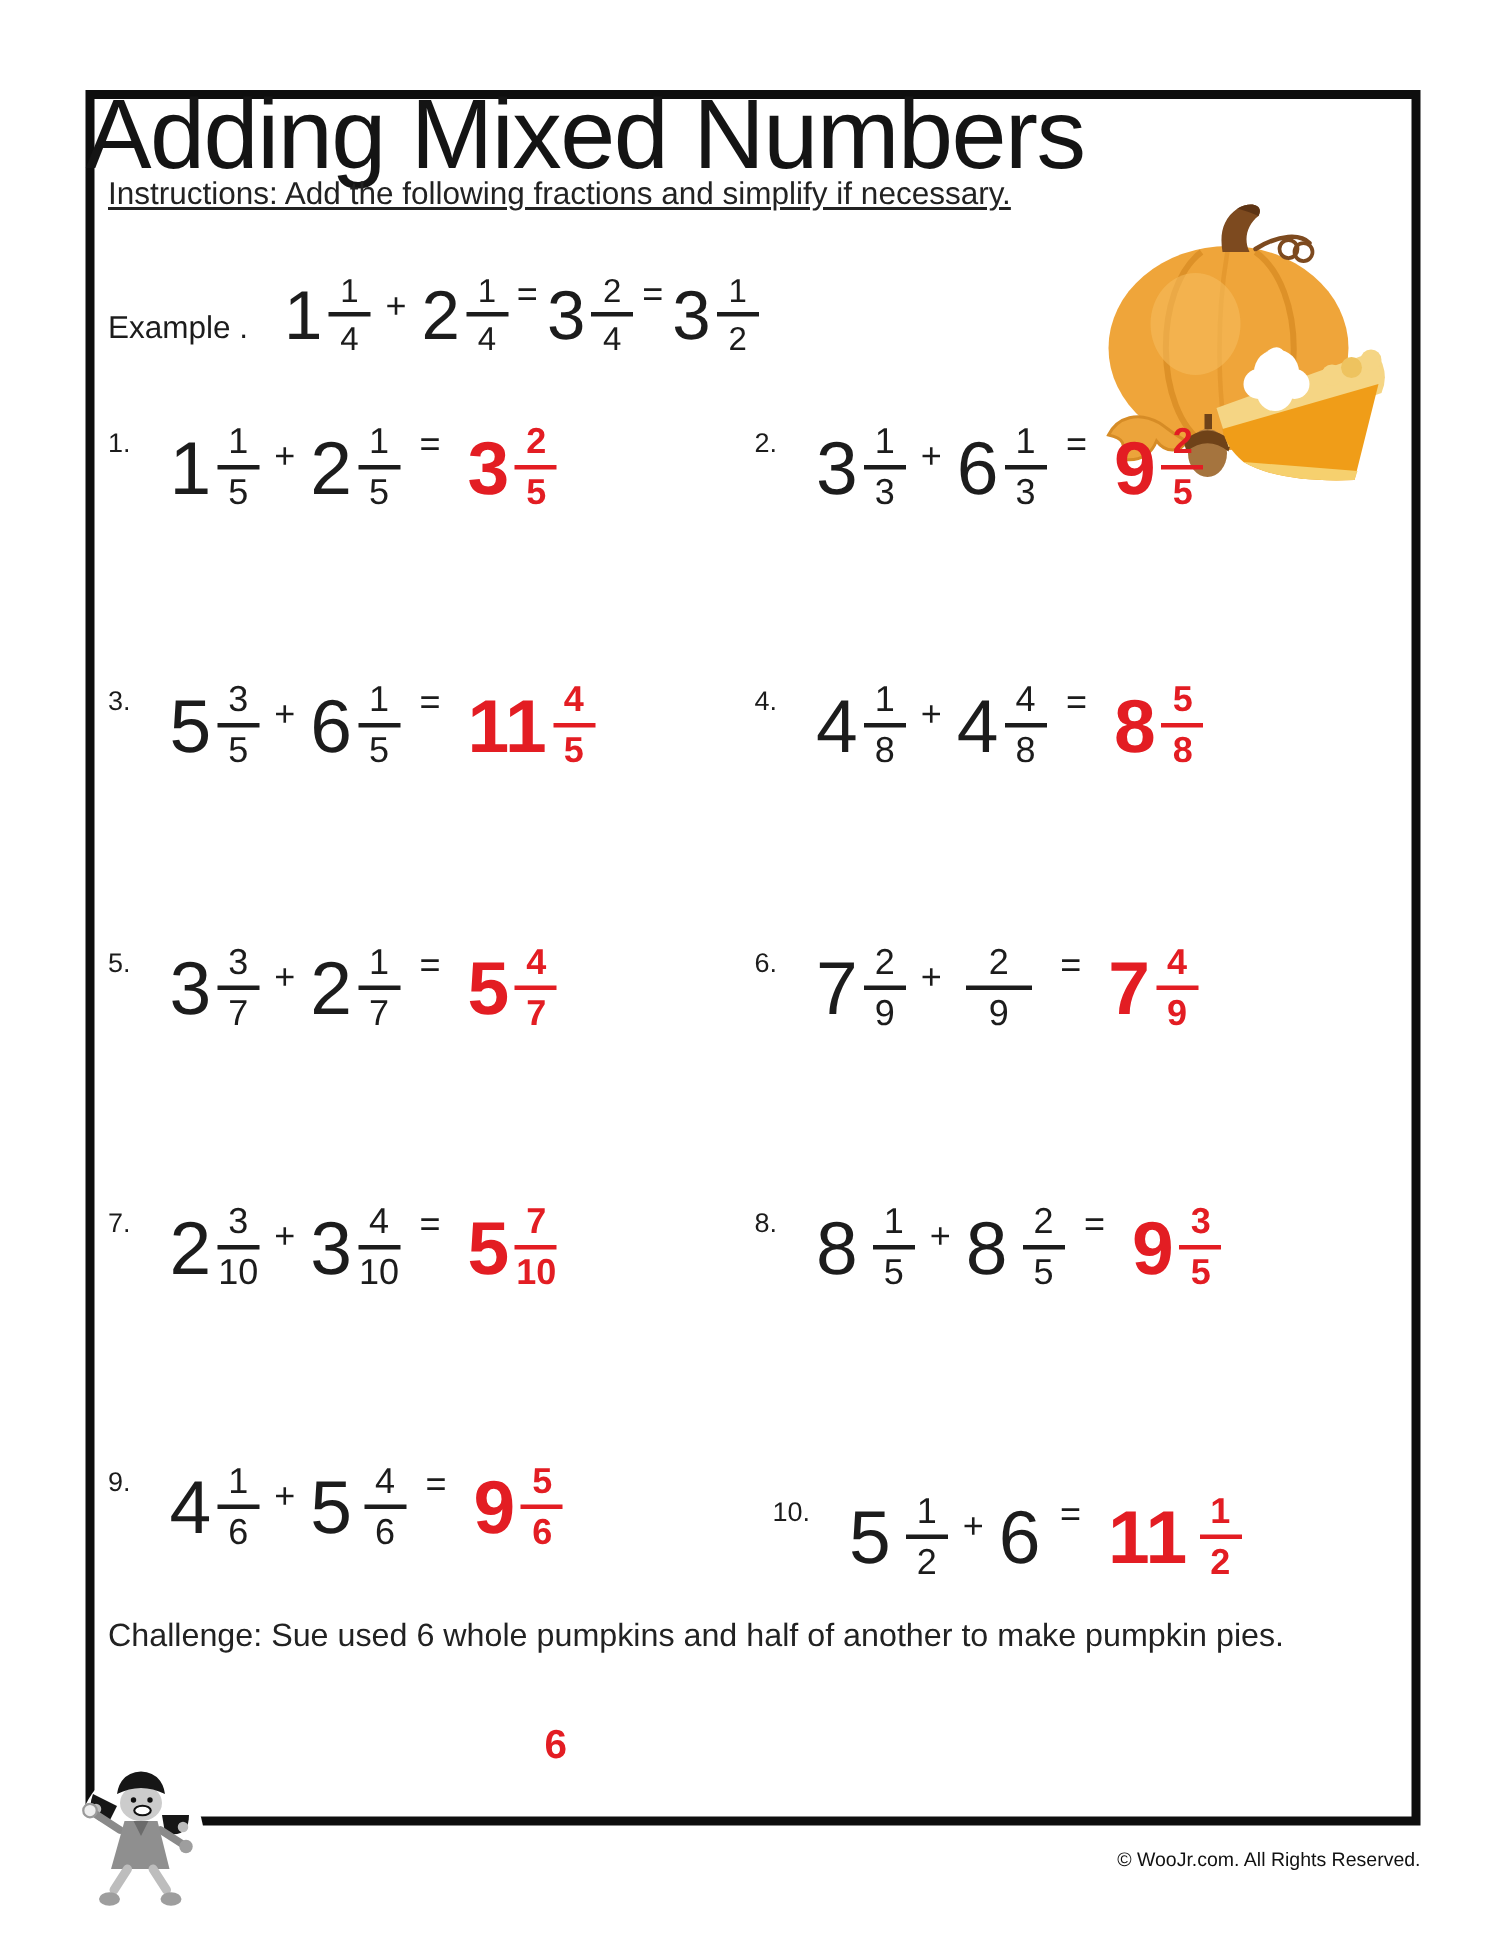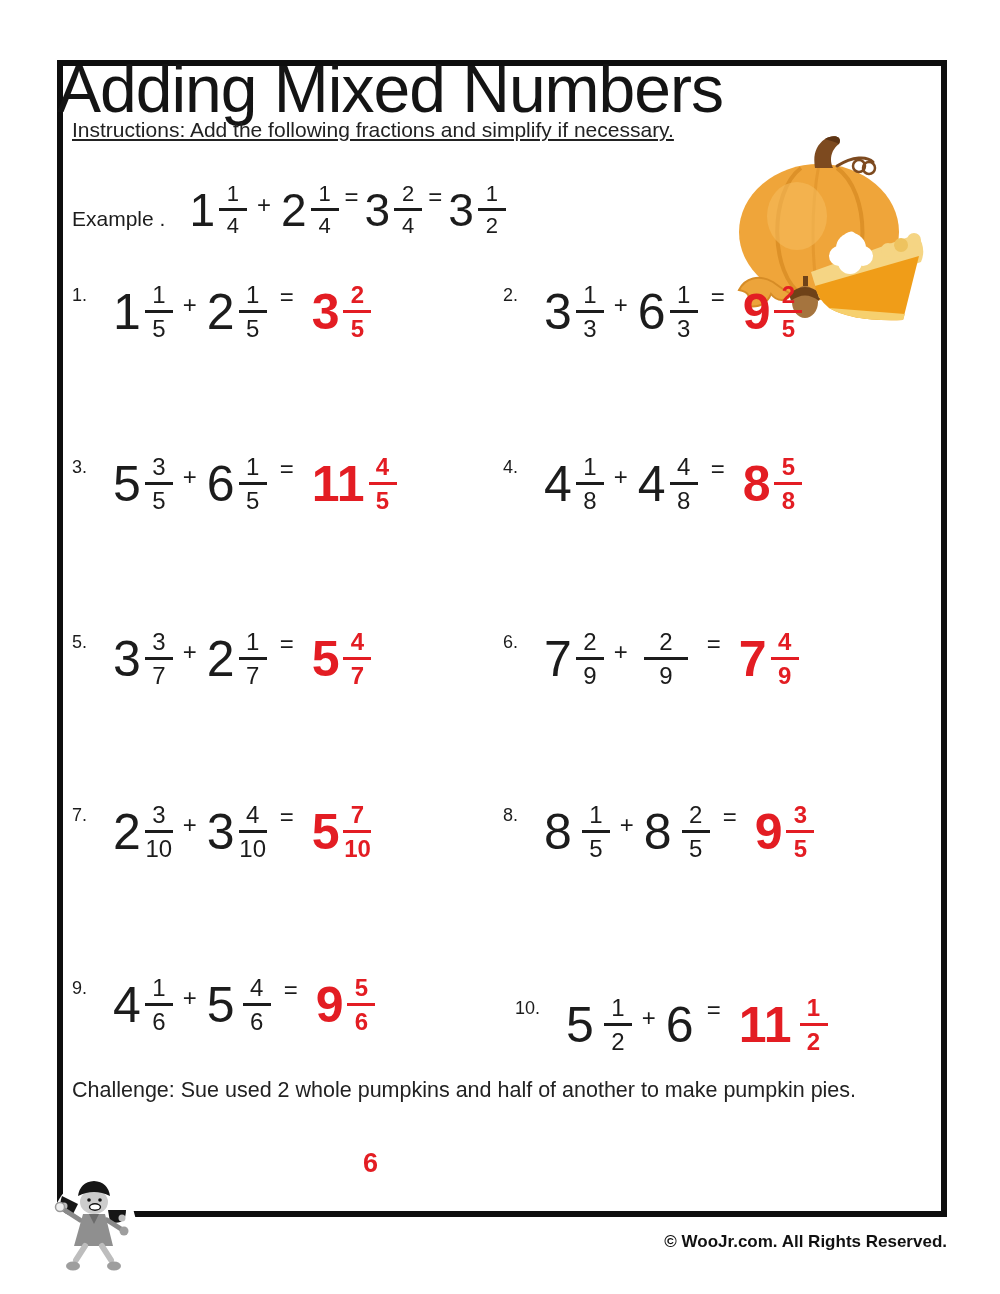--- a/index.html
+++ b/index.html
@@ -29,21 +29,21 @@
   .fnum   { padding:0 5px 3px; border-bottom:3px solid currentColor; min-width:18px; text-align:center; }
   .fden   { padding-top:4px; }
   .op     { font-size:24px; margin:0 10px; align-self:flex-start; margin-top:8px; }
   .eq     { margin:0 13px; }
   .answer { color:#e31d23; font-weight:bold; margin-left:5px; }
   .example .whole { font-size:46px; }
   .example .frac  { font-size:22px; }
   
   .challenge { position:absolute; left:72px; top:1076px; font-size:21.5px; line-height:28px; color:#222; }
   .challenge-answer { position:absolute; left:363px; top:1148px; font-size:27px; font-weight:bold; color:#e31d23; }
-  .copyright { position:absolute; right:53px; top:1232px; font-size:17px; color:#111;font-weight:bold; }
+  .copyright { position:absolute; right:53px; top:1232px; font-size:13px; color:#111; }
   .pumpkin-art { position:absolute; left:733px; top:136px; width:200px; height:192px; }
   .mascot-art  { position:absolute; left:50px;  top:1176px; width:88px; height:102px; }
 </style>
 </head>
 <body>
 
 <div class="page">
 
   <div class="frame"></div>
 
@@ -372,21 +372,21 @@
     <span class="mixed answer">
       <span class="whole">11</span>
       <span class="frac" style="margin-left:8px;">
           <span class="fnum">1</span>
           <span class="fden">2</span>
         </span>
     </span>
   </div>
 
   <div class="challenge">
-    <div>Challenge:  Sue used 2 whole pumpkins and half of another to make pumpkin pies.</div>
+    <div>Challenge:  Sue used 6 whole pumpkins and half of another to make pumpkin pies.</div>
   </div>
   <div class="challenge-answer">6</div>
 
   <svg class="mascot-art" viewBox="0 0 88 102" xmlns="http://www.w3.org/2000/svg">
     <ellipse cx="44" cy="50" rx="42" ry="48" fill="#ffffff"></ellipse>
     <path d="M12,20 L28,28 L22,40 Q6,36 12,20 Z" fill="#161616"></path>
     <path d="M76,34 L58,34 L60,46 Q76,50 76,34 Z" fill="#161616"></path>
     <circle cx="14" cy="30" r="3.5" fill="#bdbdbd"></circle>
     <circle cx="72" cy="42" r="3.5" fill="#bdbdbd"></circle>
     <ellipse cx="44" cy="26" rx="14" ry="12" fill="#cccccc"></ellipse>

